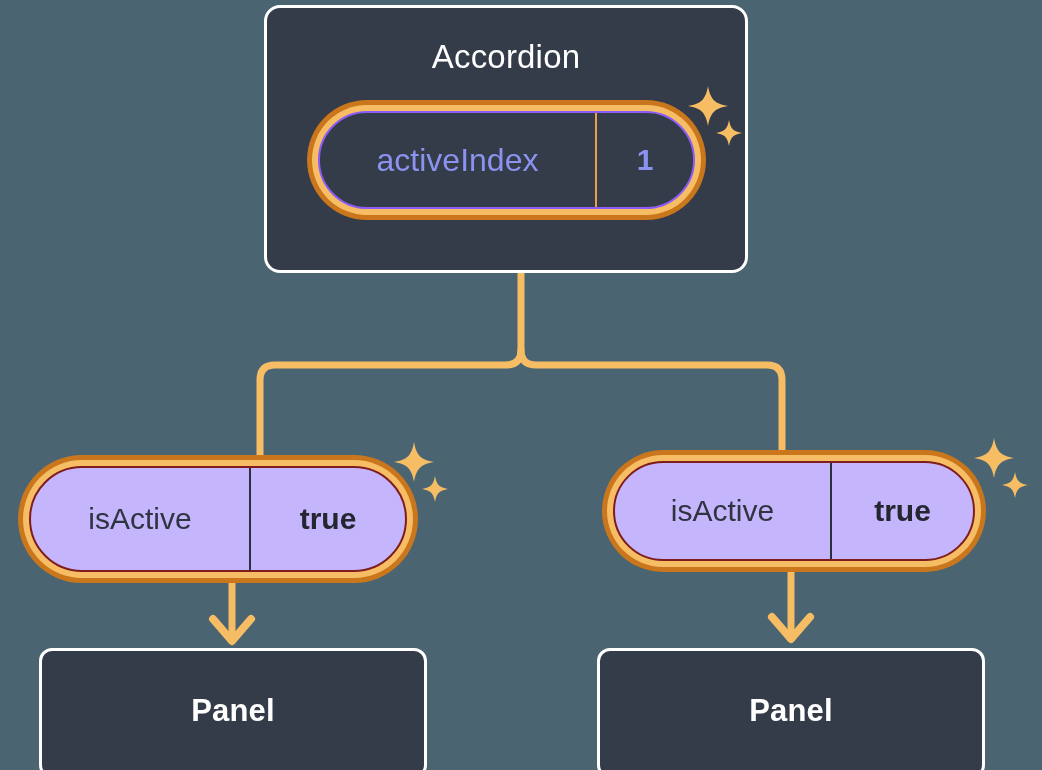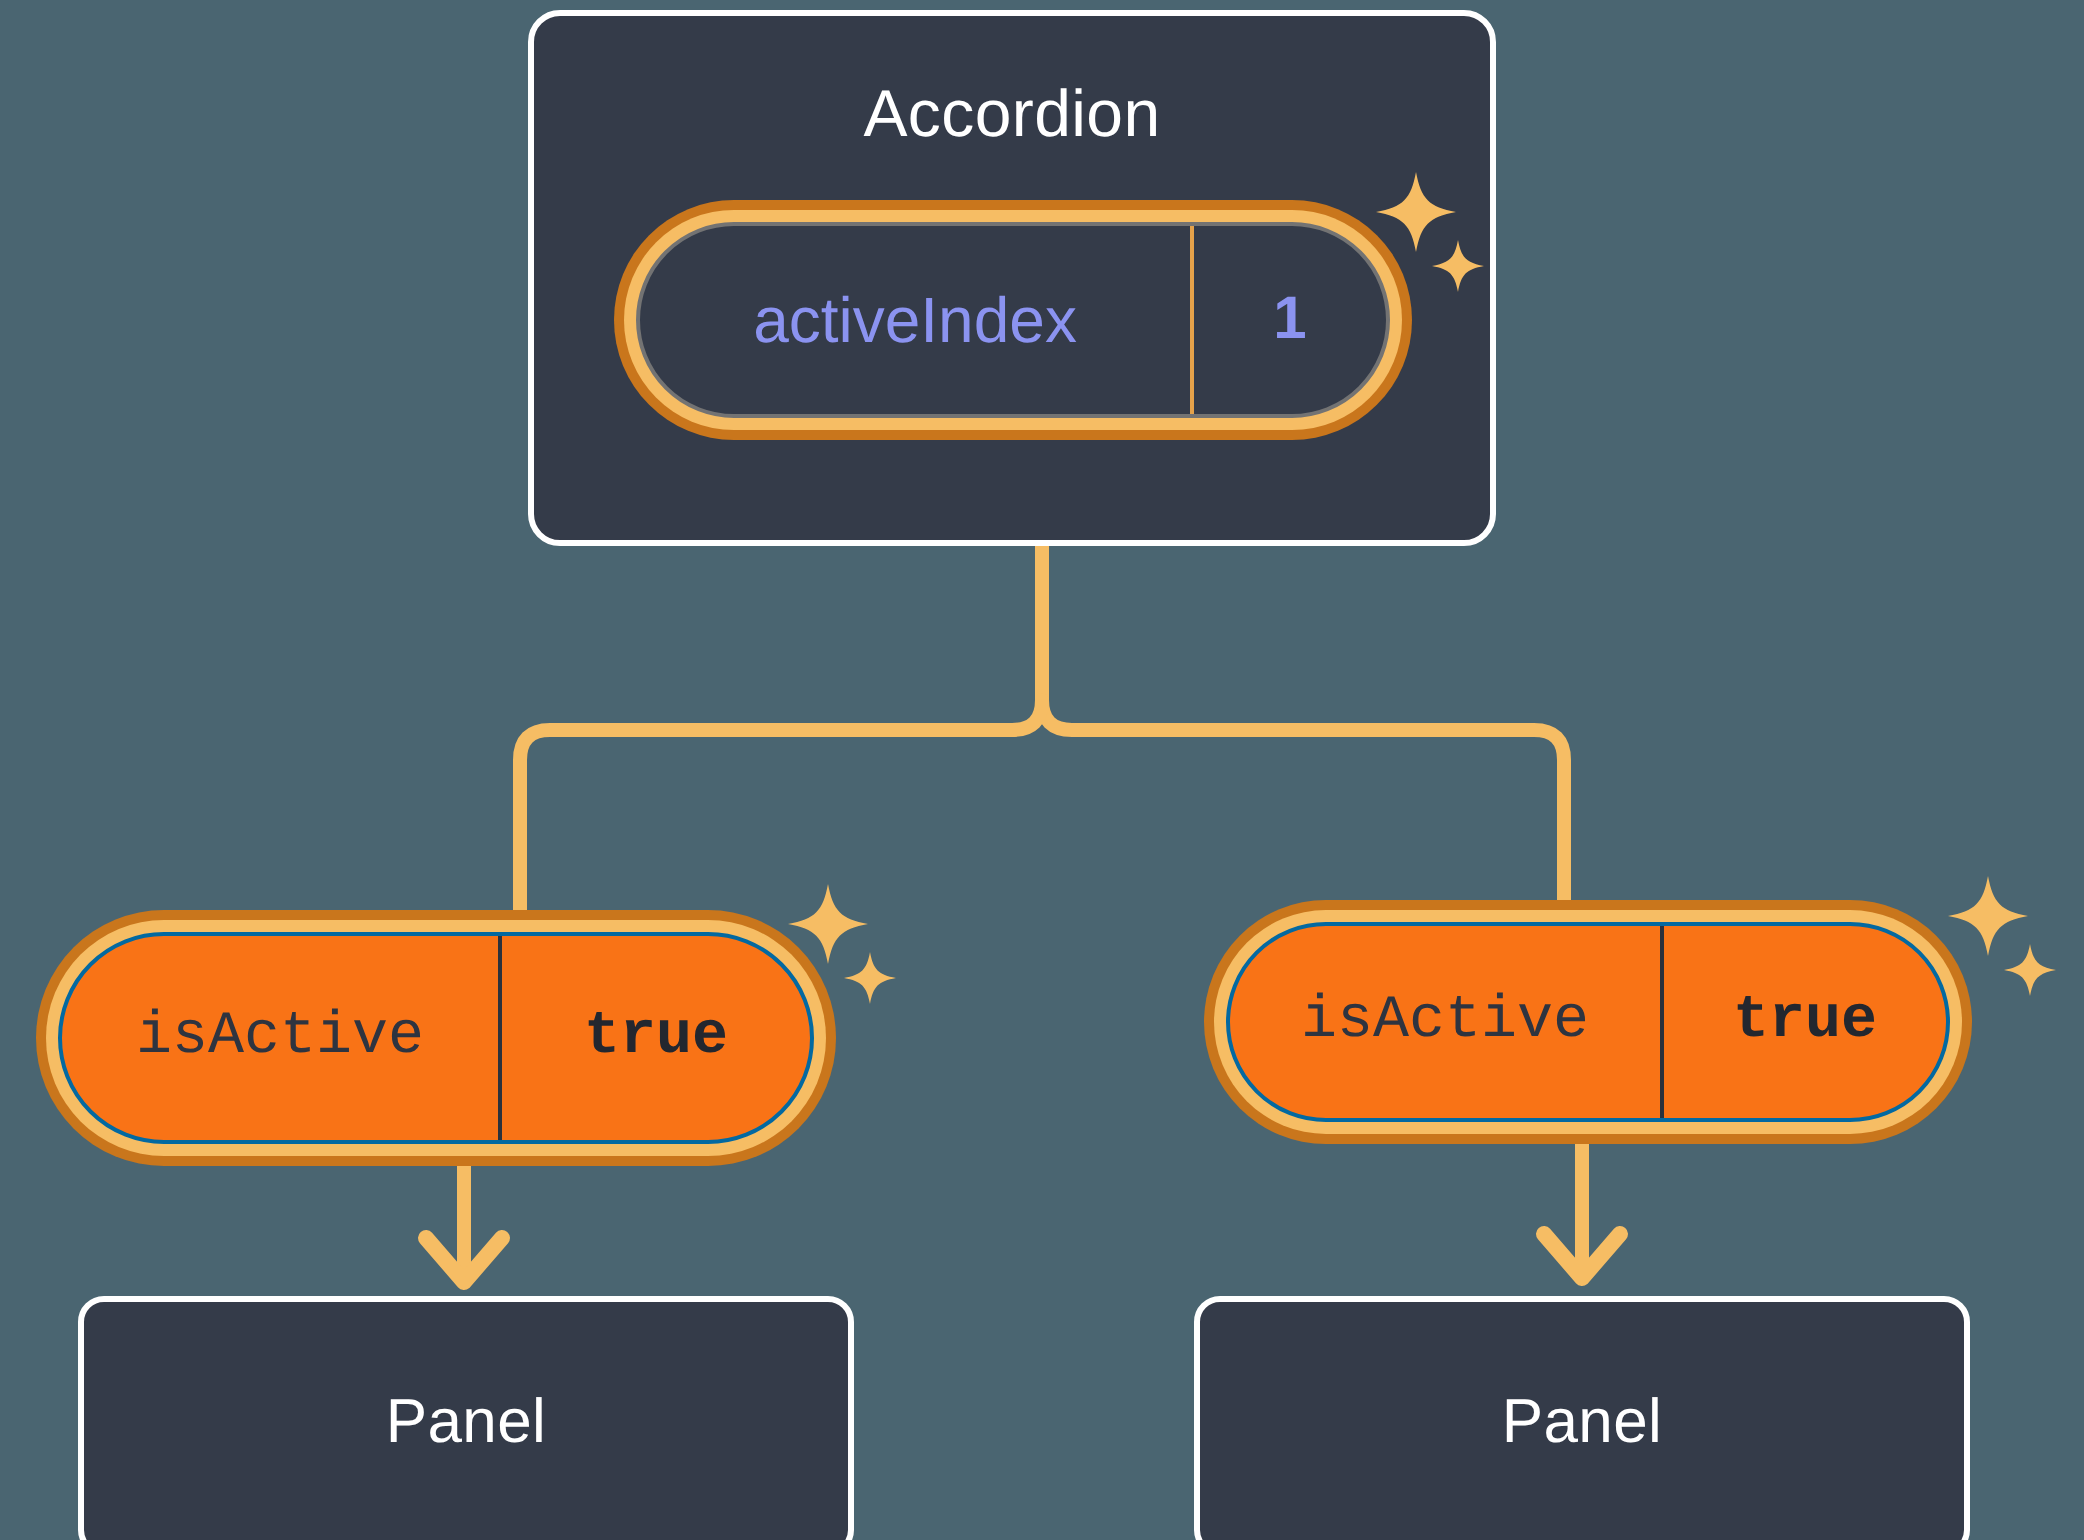--- a/index.html
+++ b/index.html
@@ -68,20 +68,21 @@
     top: 648px;
     width: 388px;
     height: 130px;
     border-radius: 13px;
   }
   #panel-left  { left: 39px; }
   #panel-right { left: 597px; }
   .panel-box .comp-title {
     margin-top: 42px;
     font-size: 31px;
+    font-weight: bold;
   }
 
   
   
   .pill-outer {
     position: absolute;
     box-sizing: border-box;
     background: #c9761c;
     border-radius: 999px;
     padding: 5px;
@@ -107,41 +108,40 @@
   .pill-key, .pill-val {
     display: flex;
     align-items: center;
     justify-content: center;
     white-space: nowrap;
   }
 
   
   .pill-dark .pill-inner {
     background: #343b49;
-    border: 2px solid #737373;
+    border: 2px solid #8b5cf6;
   }
   .pill-dark .pill-key {
     color: #8b93f0;
     font-size: 32px;
     font-weight: 400;
     flex: 0 0 275px;
   }
   .pill-dark .pill-val {
     color: #8b93f0;
     font-size: 30px;
     font-weight: 700;
     flex: 1 1 auto;
     border-left: 2px solid #e5a24a;
   }
 
   
   .pill-purple .pill-inner {
-    background: #f97316;
-    border: 2px solid #0369a1;
-    font-family: Liberation Mono, monospace;
+    background: #c4b5fd;
+    border: 2px solid #7f1d1d;
   }
   .pill-purple .pill-key {
     color: #2e3440;
     font-size: 30px;
     font-weight: 400;
   }
   .pill-purple .pill-val {
     color: #23272f;
     font-size: 30px;
     font-weight: 700;

